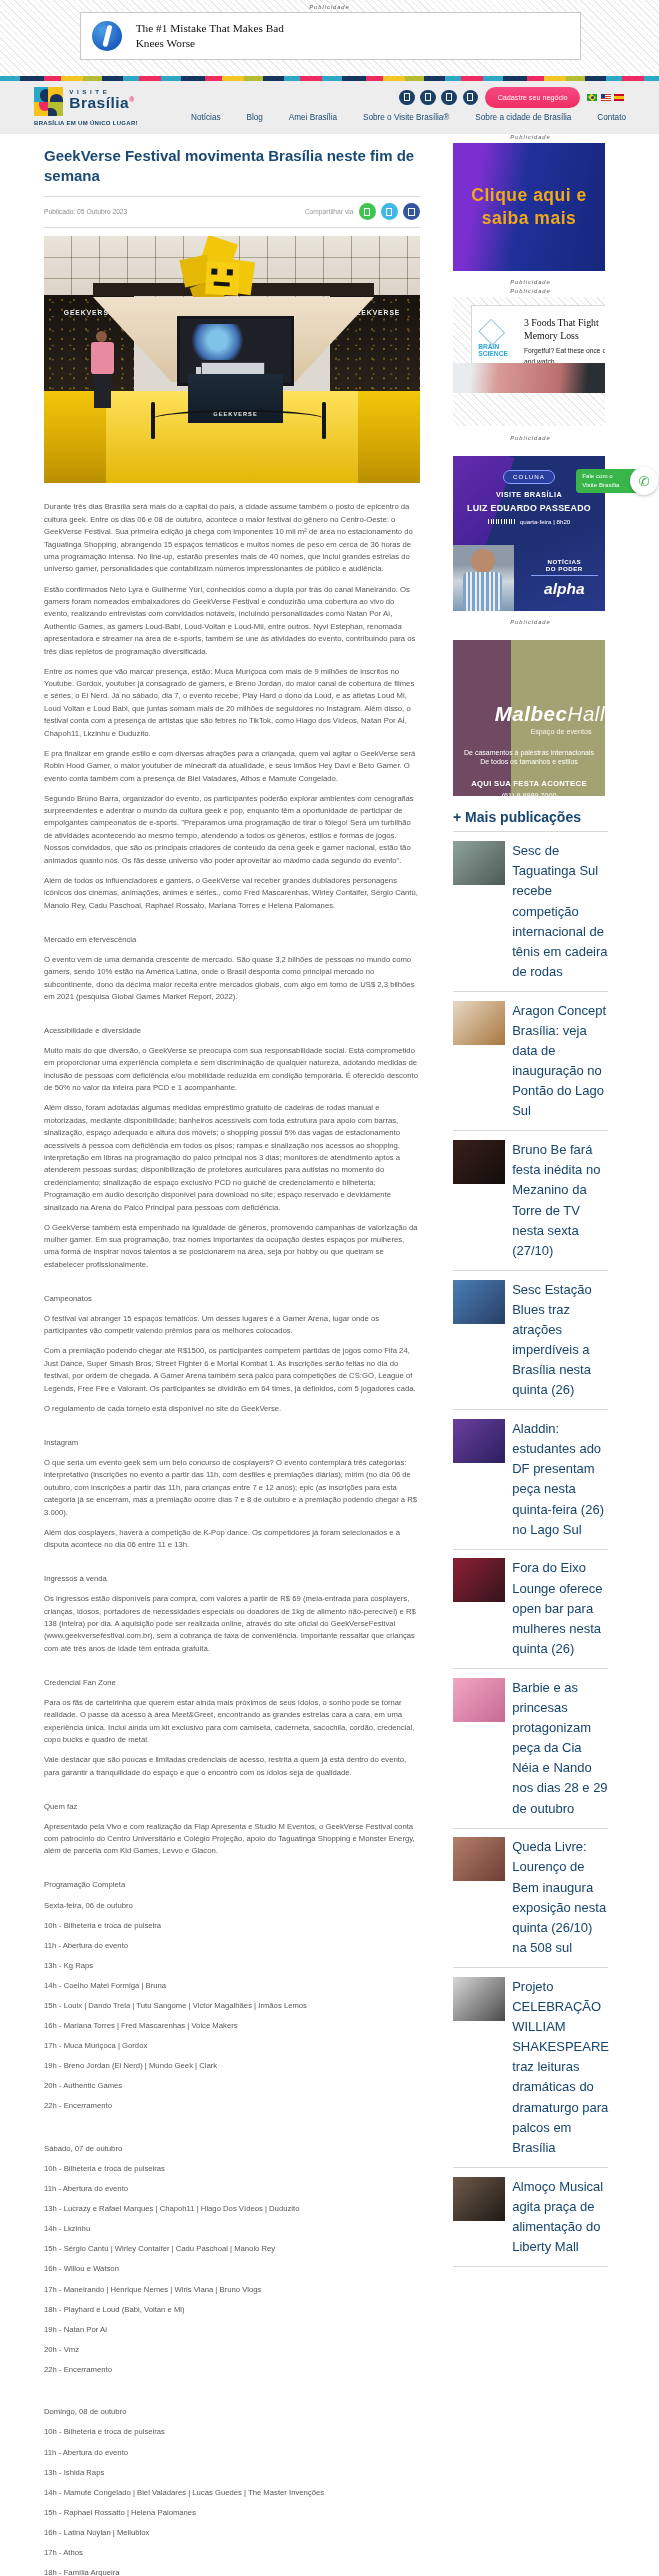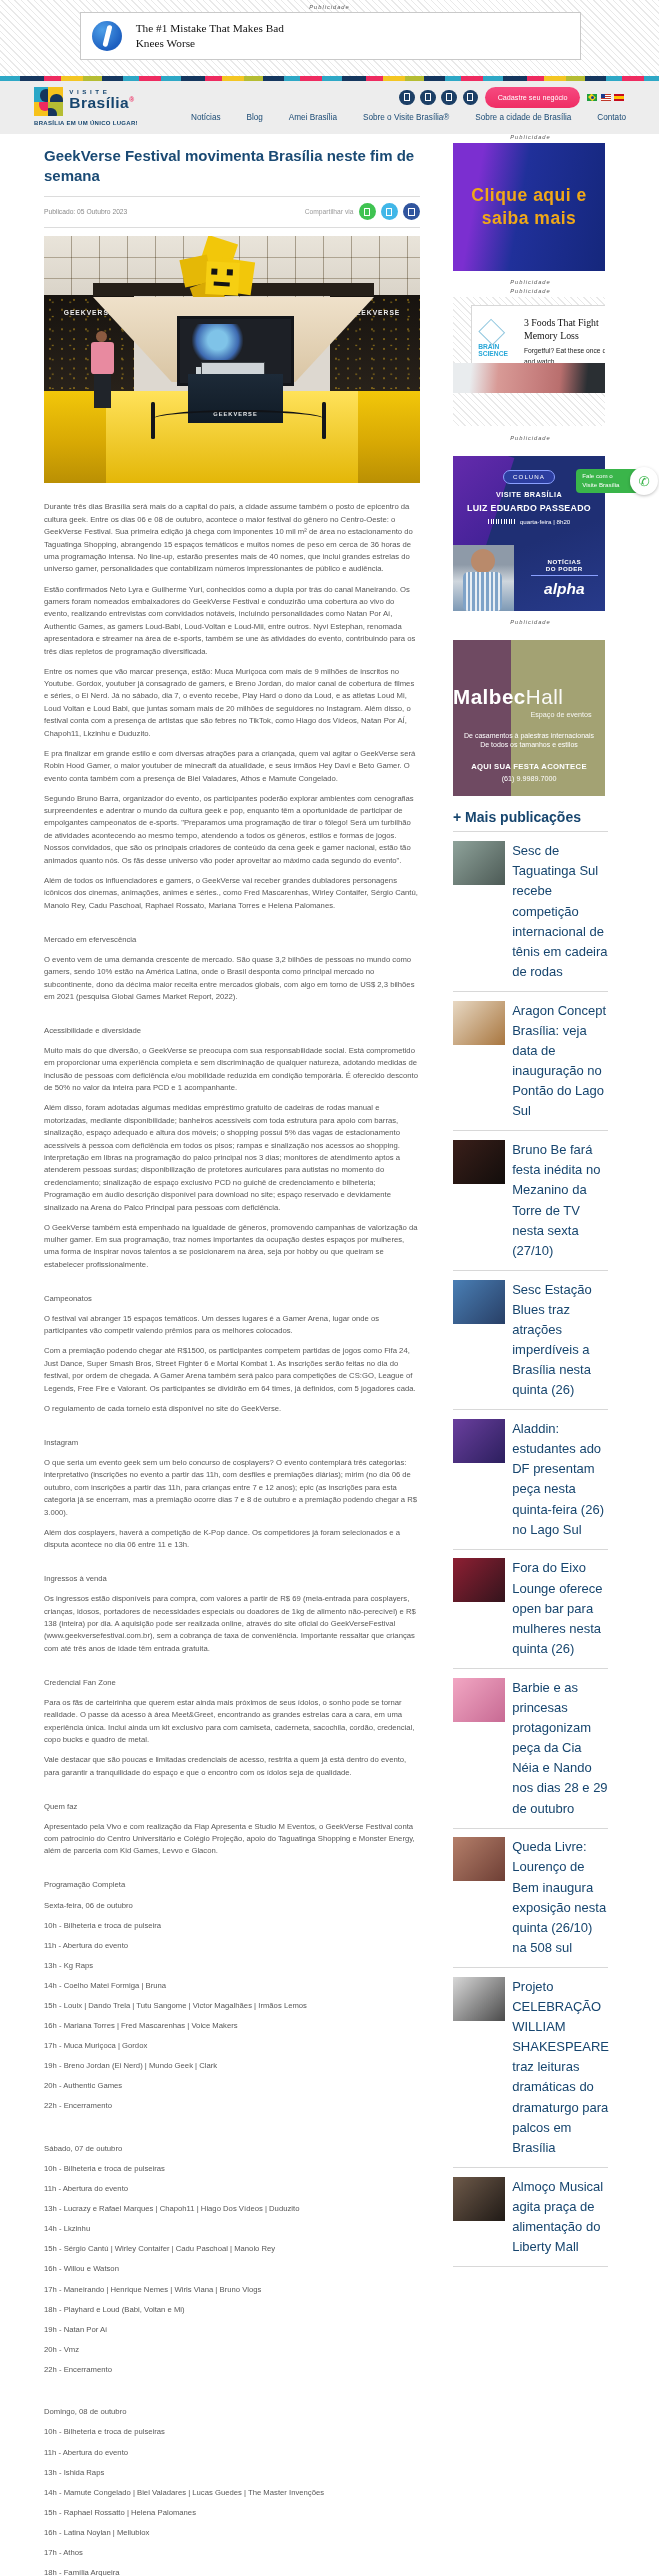--- a/index.html
+++ b/index.html
@@ -120,21 +120,21 @@
   .ad3-l2{position:relative;font-size:8.8px;font-weight:bold;margin-top:4.1px;letter-spacing:0.3px;}
   .ad3-l3{position:relative;font-size:6.2px;margin-top:5.2px;}
   .ad3-l3::before{content:"";display:inline-block;width:28px;height:5.2px;margin-right:4.1px;background:repeating-linear-gradient(90deg,#fff 0 1px,transparent 1px 2.6px);}
   .ad3-photo{position:absolute;left:0;bottom:0;width:61px;height:66px;background:linear-gradient(180deg,#8e9aa8 0 30%,#cfd6dd 55%,#7d99b5 100%);}
   .ad3-photo::before{content:"";position:absolute;left:17.5px;top:4.1px;width:24px;height:24px;border-radius:50%;background:#b98a6b;}
   .ad3-photo::after{content:"";position:absolute;left:10.3px;top:27px;width:39px;height:39px;border-radius:5.2px;background:repeating-linear-gradient(90deg,#7fa3c8 0 2.6px,#e8eef4 2.6px 4.6px);}
   .ad3-right{position:absolute;right:7.2px;bottom:13.4px;width:67px;text-align:center;}
   .ad3-np{font-size:6.2px;font-weight:bold;letter-spacing:0.5px;white-space:pre-line;border-bottom:0.5px solid #8aa0ff;padding-bottom:3.1px;}
   .ad3-alpha{font-size:15.5px;font-weight:bold;font-style:italic;margin-top:4.1px;}
   .ad4{height:156px;margin-top:14.4px;background:linear-gradient(90deg,#6f4a62 0 38%,#a3a273 38% 100%);color:#fff;}
-  .ad4-title{text-align:left;margin-top:45px;font-size:20.6px;letter-spacing:0.5px;}
+  .ad4-title{text-align:right;margin-top:62px;font-size:20.6px;letter-spacing:0.5px;font-style:italic;}
   .ad4-title b{font-weight:bold;} .ad4-title span{font-weight:300;opacity:.95;}
   .ad4-sub{text-align:right;margin:1px 13.4px 0 0;font-size:7.2px;opacity:.9;}
   .ad4-l1{text-align:center;margin-top:13.4px;font-size:7px;}
   .ad4-l2{text-align:center;margin-top:2.1px;font-size:7px;}
   .ad4-l3{text-align:center;margin-top:13.4px;font-size:7.7px;font-weight:bold;letter-spacing:0.3px;}
   .ad4-phone{text-align:center;margin-top:3.1px;font-size:7.2px;}
   .sb-publabel{margin-top:8.2px;}
   .more-pubs{color:#16456e;font-size:14px;font-weight:bold;margin:13.4px 0 6.2px;}
   .news-divider{border-top:0.5px solid #d8d8d8;margin:0 0 0 0;}
   .news-item{display:flex;gap:7.2px;padding:8.8px 0;cursor:pointer;}

